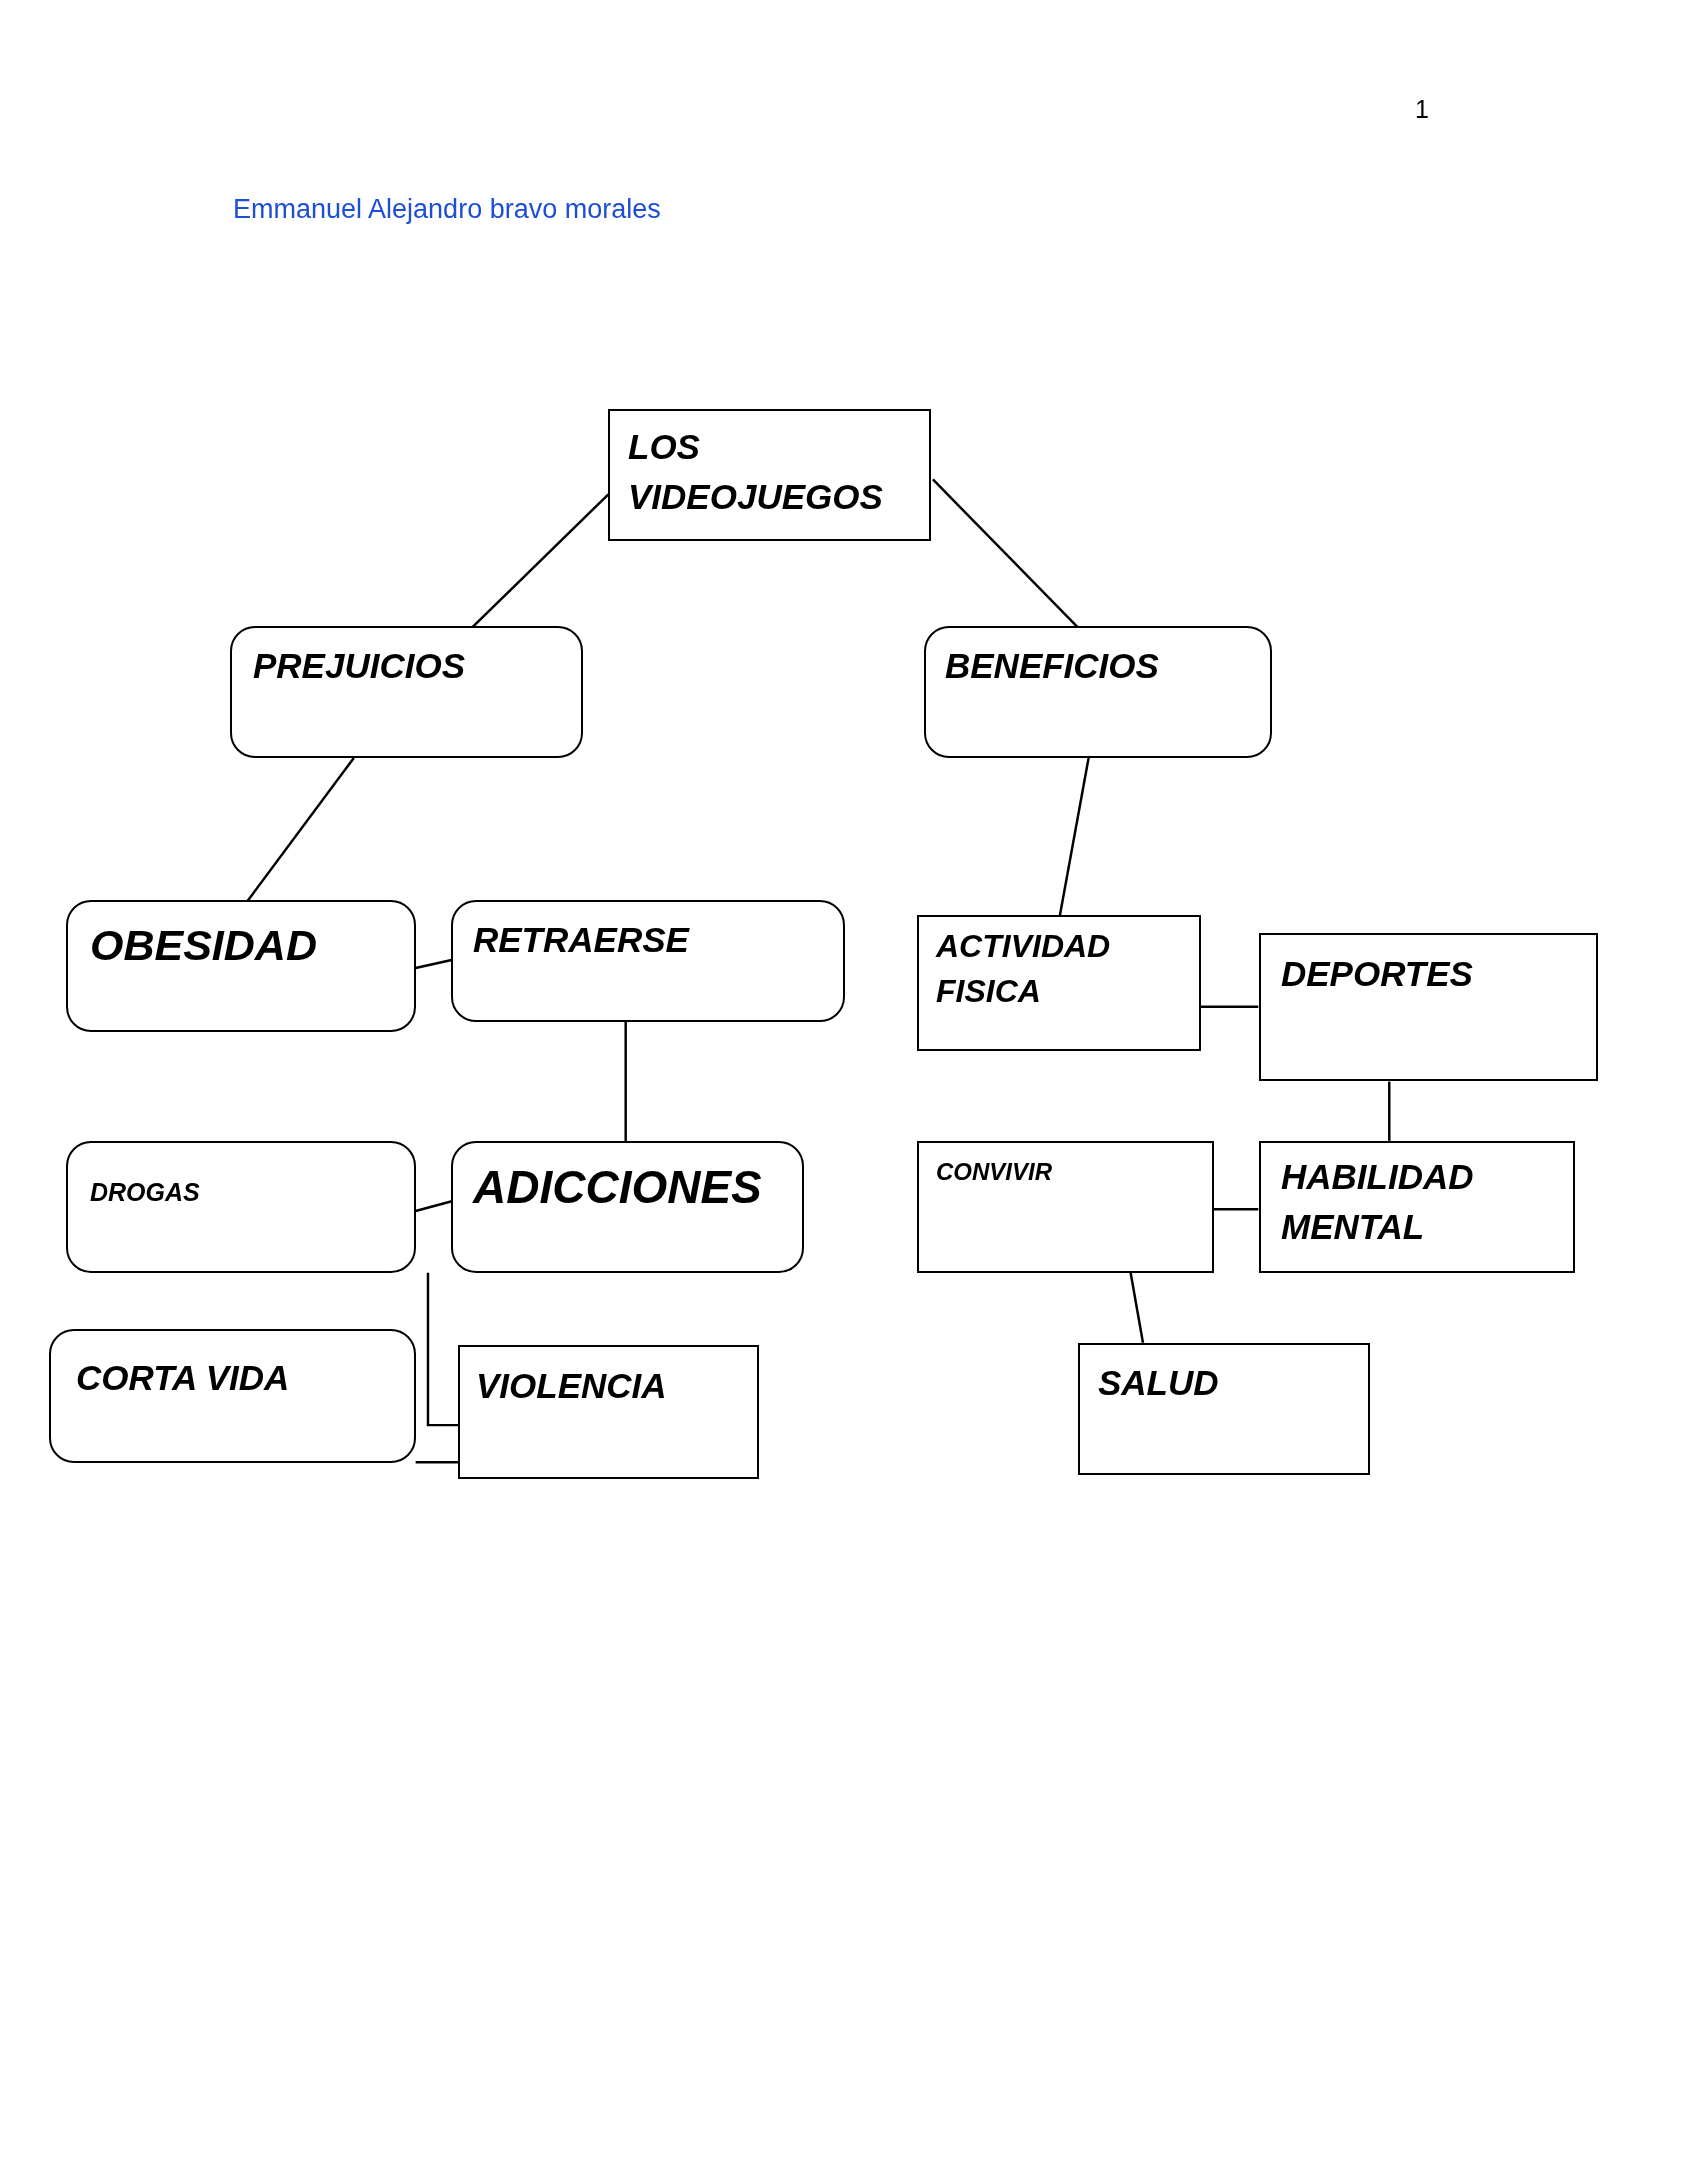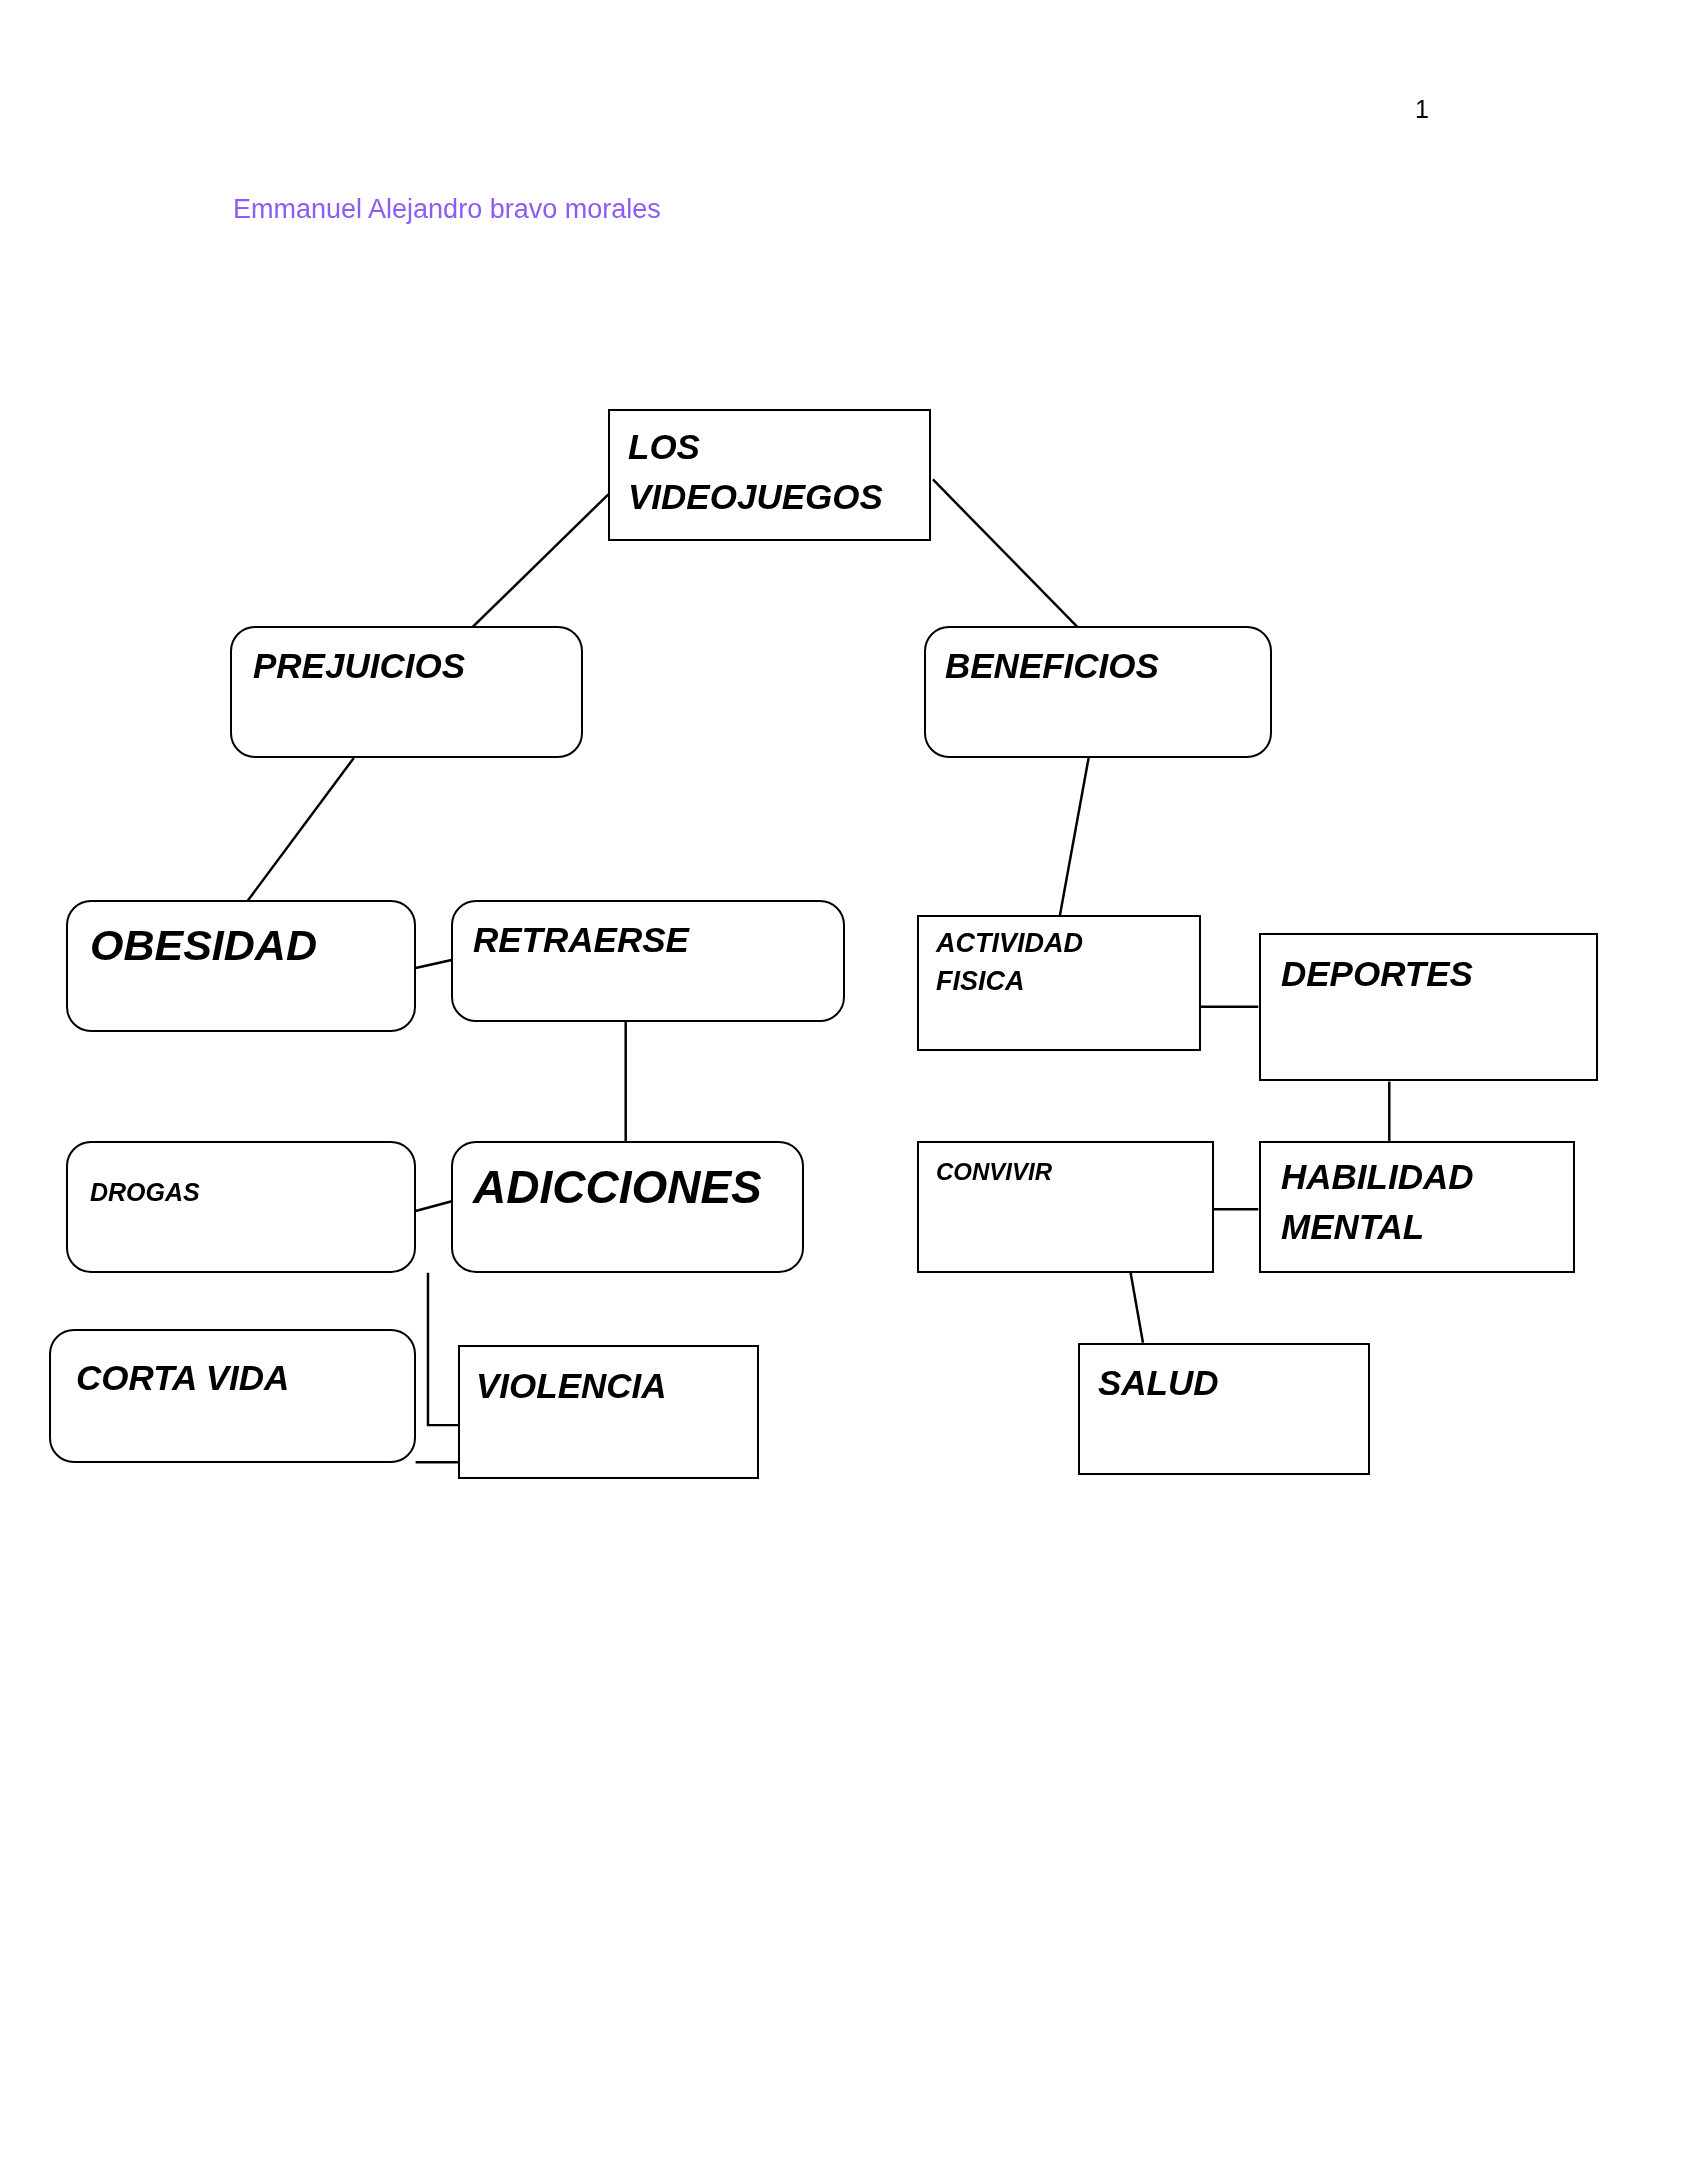--- a/index.html
+++ b/index.html
@@ -24,21 +24,21 @@
     font-size: 25px;
     color: #000000;
     font-family: "Liberation Sans", sans-serif;
     letter-spacing: 0px;
   }
   #author-line {
     position: absolute;
     top: 194px;
     left: 233px;
     font-size: 27px;
-    color: #8b5cf6;
+    color: #1d4ed8;
     font-family: "Liberation Sans", sans-serif;
   }
   #diagram {
     position: absolute;
     top: 0;
     left: 12px;
     width: 1687px;
     height: 1840px;
   }
   .node-box {
@@ -100,21 +100,21 @@
 VIDEOJUEGOS</div>
         <div class="node-box rounded" style="left: 218px; top: 626px; width: 353px; height: 132px;"></div>
         <div class="node-label" style="left: 241px; top: 641px; font-size: 35px;">PREJUICIOS</div>
         <div class="node-box rounded" style="left: 912px; top: 626px; width: 348px; height: 132px;"></div>
         <div class="node-label" style="left: 933px; top: 641px; font-size: 35px;">BENEFICIOS</div>
         <div class="node-box rounded" style="left: 54px; top: 900px; width: 350px; height: 132px;"></div>
         <div class="node-label" style="left: 78px; top: 915px; font-size: 43px;">OBESIDAD</div>
         <div class="node-box rounded" style="left: 439px; top: 900px; width: 394px; height: 122px;"></div>
         <div class="node-label" style="left: 461px; top: 915px; font-size: 35px;">RETRAERSE</div>
         <div class="node-box" style="left: 905px; top: 915px; width: 284px; height: 136px;"></div>
-        <div class="node-label" style="left: 924px; top: 924px; font-size: 27px; font-style: italic;">ACTIVIDAD
+        <div class="node-label" style="left: 924px; top: 924px; font-size: 32px; font-style: italic;">ACTIVIDAD
 FISICA</div>
         <div class="node-box" style="left: 1247px; top: 933px; width: 339px; height: 148px;"></div>
         <div class="node-label" style="left: 1269px; top: 949px; font-size: 35px;">DEPORTES</div>
         <div class="node-box rounded" style="left: 54px; top: 1141px; width: 350px; height: 132px;"></div>
         <div class="node-label" style="left: 78px; top: 1155px; font-size: 25px; margin-top: 20px;">DROGAS</div>
         <div class="node-box rounded" style="left: 439px; top: 1141px; width: 353px; height: 132px;"></div>
         <div class="node-label" style="left: 461px; top: 1155px; font-size: 46px;">ADICCIONES</div>
         <div class="node-box" style="left: 905px; top: 1141px; width: 297px; height: 132px;"></div>
         <div class="node-label" style="left: 924px; top: 1155px; font-size: 24px;">CONVIVIR</div>
         <div class="node-box" style="left: 1247px; top: 1141px; width: 316px; height: 132px;"></div>

